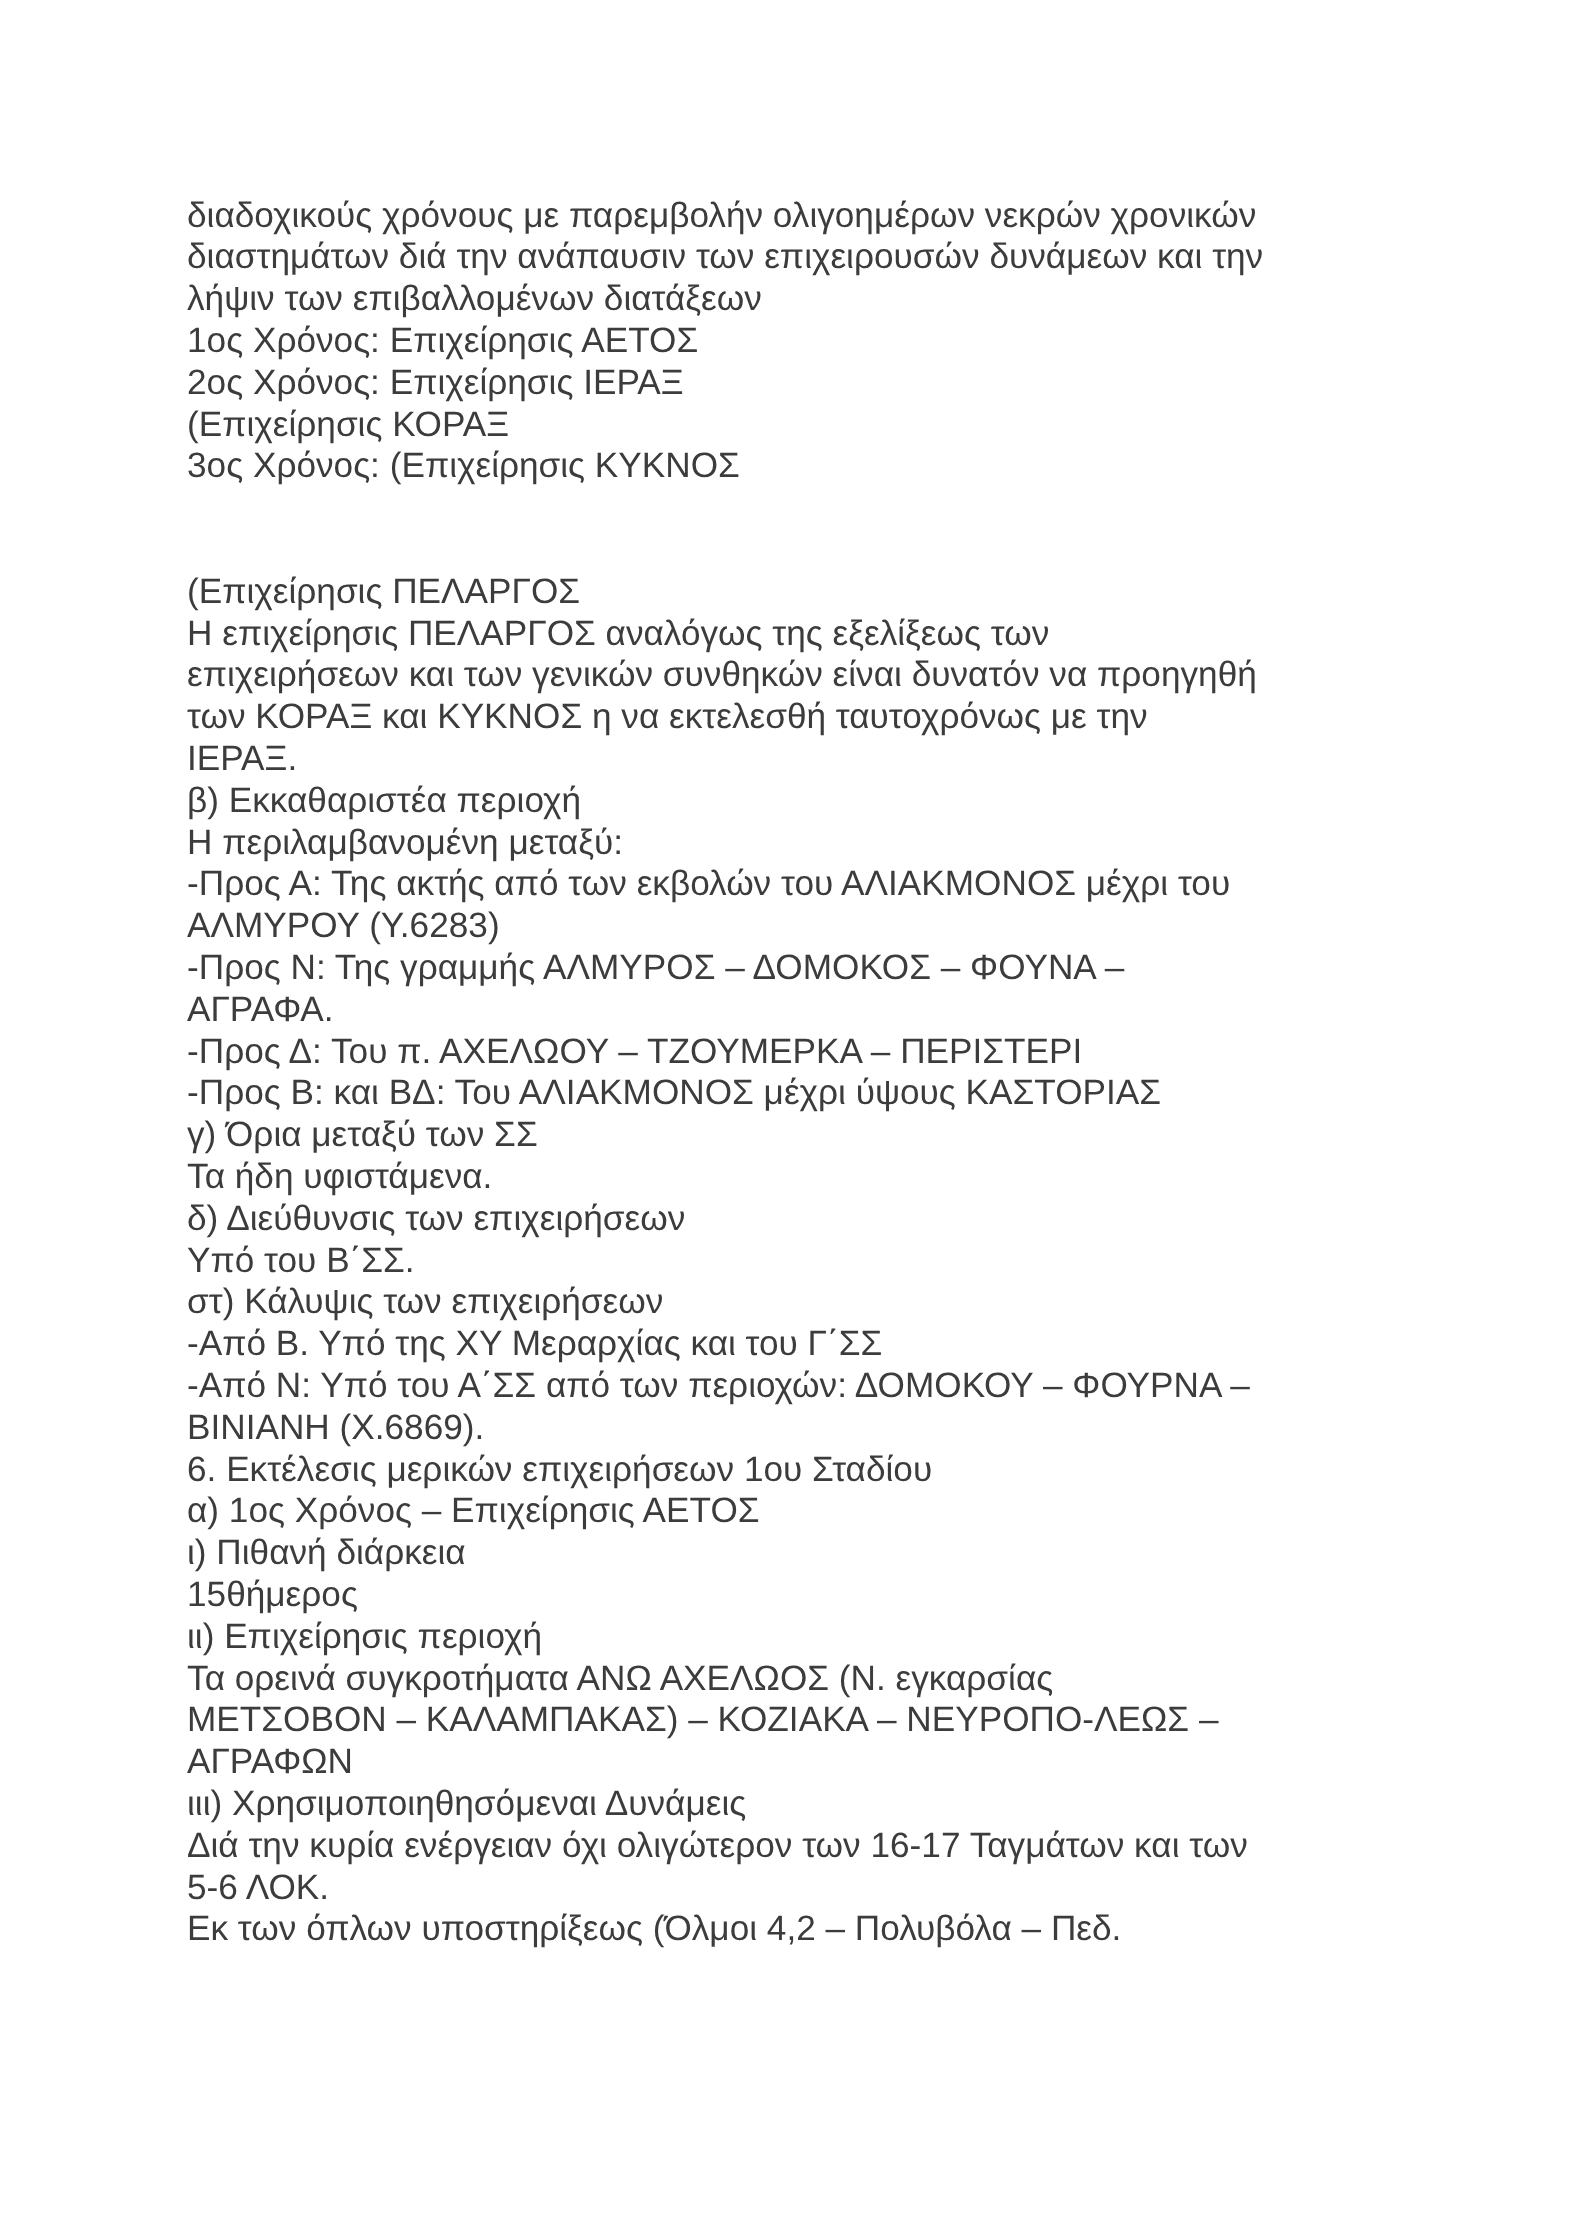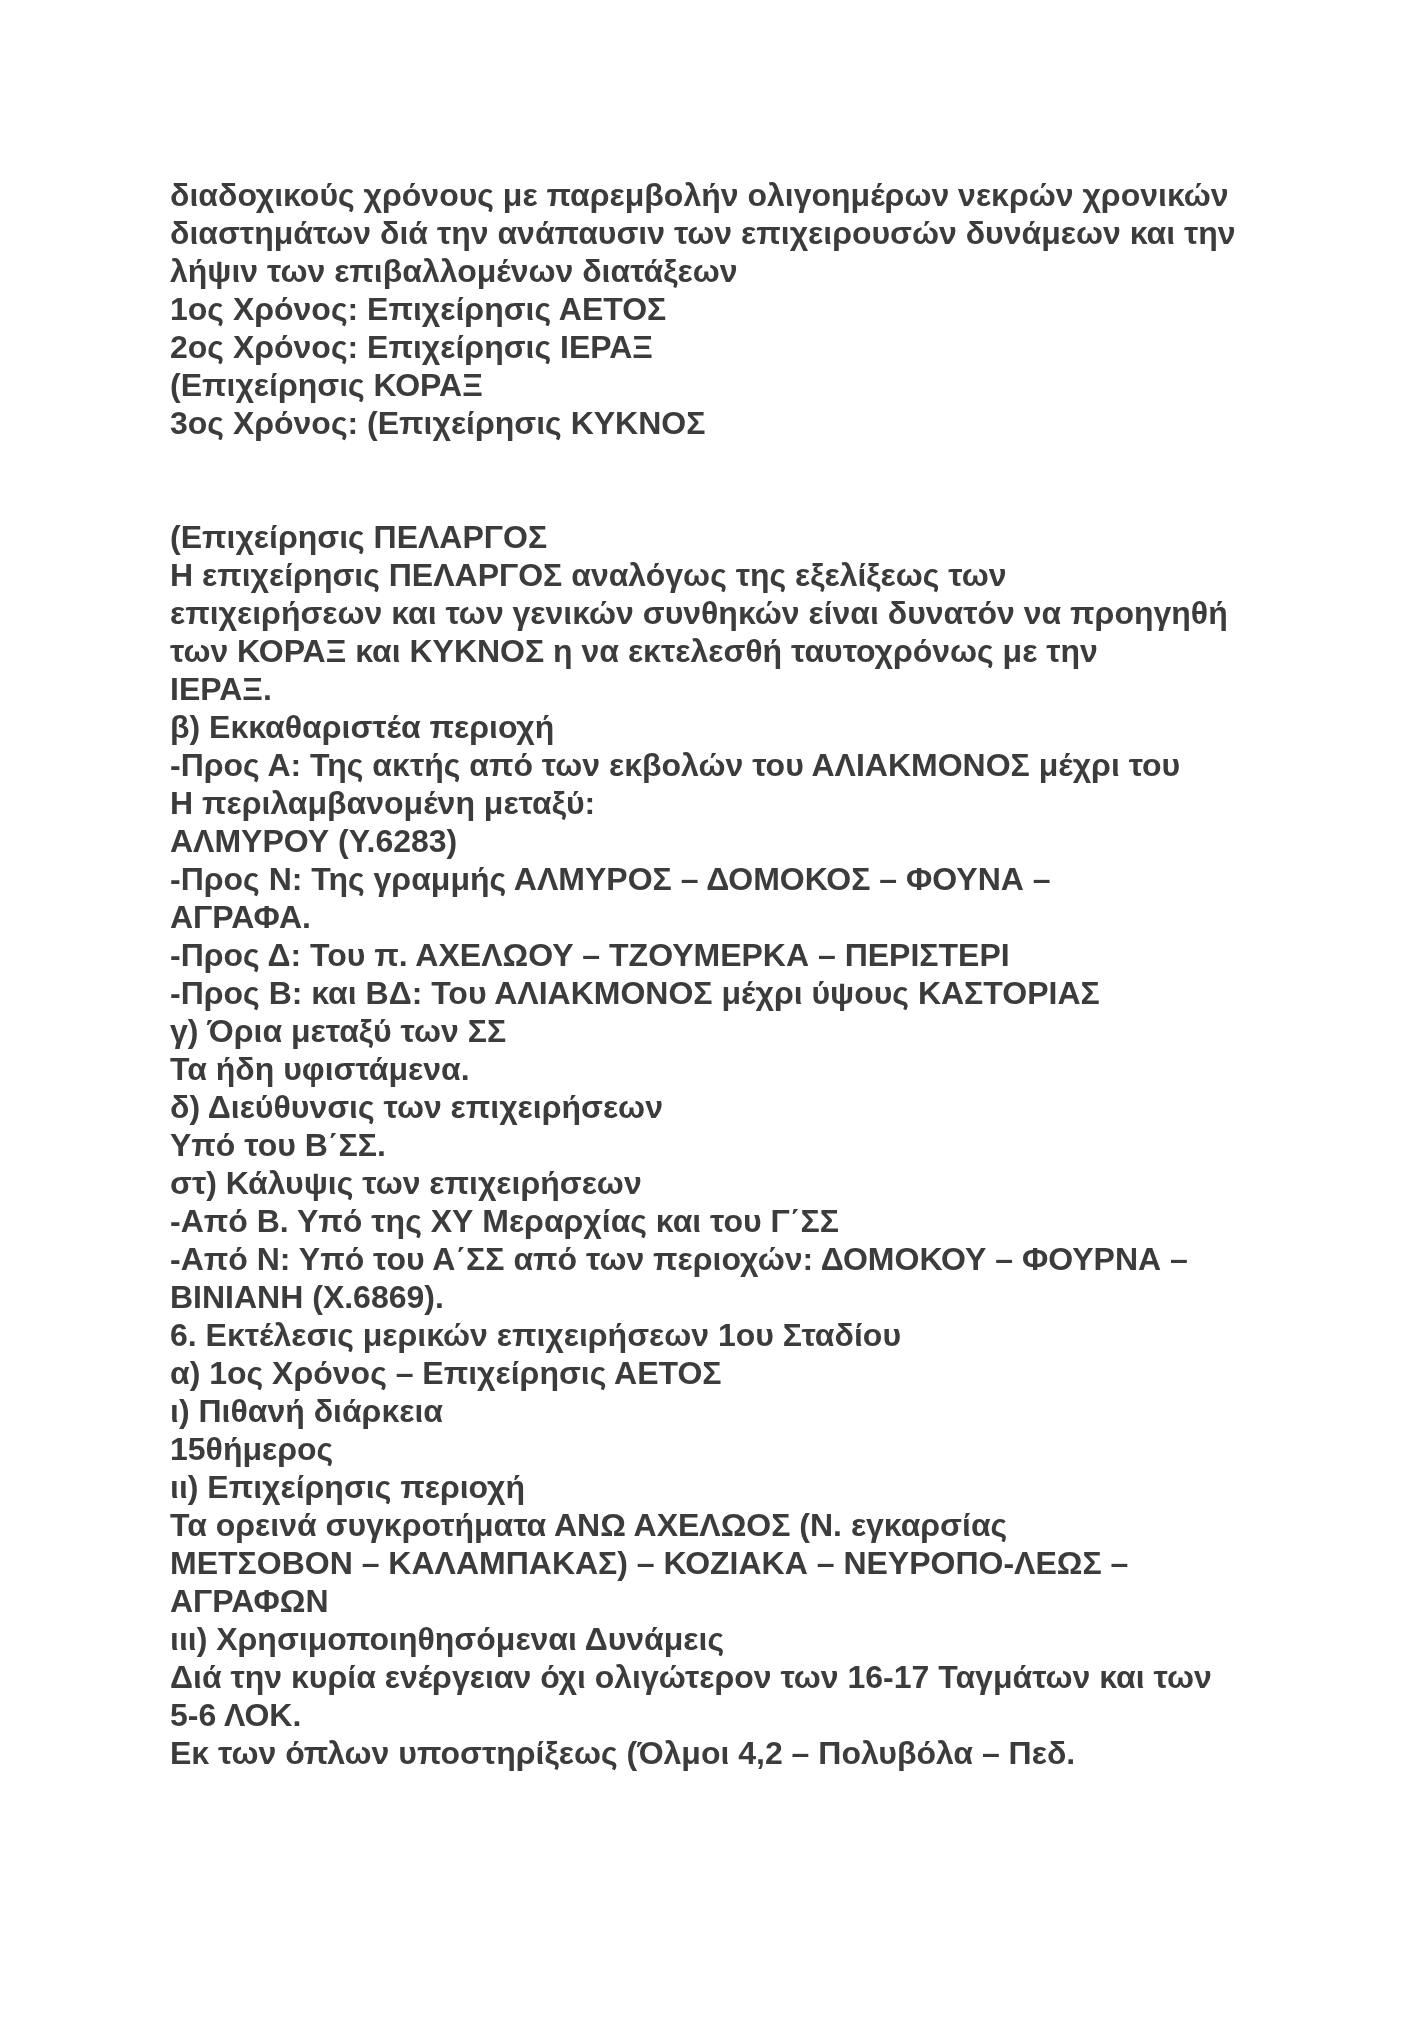--- a/index.html
+++ b/index.html
@@ -12,21 +12,20 @@
     background: #ffffff;
     font-family: "Liberation Sans", "DejaVu Sans", sans-serif;
     overflow: hidden;
   }
   .page {
     width: 1428px;
     height: 2028px;
     background: #ffffff;
     box-sizing: border-box;
     padding: 176px 70px 0 170px;
-    font-weight: bold;
   }
   .doc-text {
     color: #3c3c3c;
     font-size: 32px;
     letter-spacing: 0px;
   }
   .line {
     min-height: 38px;
     line-height: 38px;
     white-space: pre-wrap;
@@ -45,22 +44,22 @@
     <div class="line">(Επιχείρησις ΚΟΡΑΞ</div>
     <div class="line">3ος Χρόνος: (Επιχείρησις ΚΥΚΝΟΣ</div>
     <div class="line"></div>
     <div class="line"></div>
     <div class="line">(Επιχείρησις ΠΕΛΑΡΓΟΣ</div>
     <div class="line">Η επιχείρησις ΠΕΛΑΡΓΟΣ αναλόγως της εξελίξεως των</div>
     <div class="line">επιχειρήσεων και των γενικών συνθηκών είναι δυνατόν να προηγηθή</div>
     <div class="line">των ΚΟΡΑΞ και ΚΥΚΝΟΣ η να εκτελεσθή ταυτοχρόνως με την</div>
     <div class="line">ΙΕΡΑΞ.</div>
     <div class="line">β) Εκκαθαριστέα περιοχή</div>
+    <div class="line">Η περιλαμβανομένη μεταξύ:</div>
     <div class="line">-Προς Α: Της ακτής από των εκβολών του ΑΛΙΑΚΜΟΝΟΣ μέχρι του</div>
-    <div class="line">Η περιλαμβανομένη μεταξύ:</div>
     <div class="line">ΑΛΜΥΡΟΥ (Υ.6283)</div>
     <div class="line">-Προς Ν: Της γραμμής ΑΛΜΥΡΟΣ – ΔΟΜΟΚΟΣ – ΦΟΥΝΑ –</div>
     <div class="line">ΑΓΡΑΦΑ.</div>
     <div class="line">-Προς Δ: Του π. ΑΧΕΛΩΟΥ – ΤΖΟΥΜΕΡΚΑ – ΠΕΡΙΣΤΕΡΙ</div>
     <div class="line">-Προς Β: και ΒΔ: Του ΑΛΙΑΚΜΟΝΟΣ μέχρι ύψους ΚΑΣΤΟΡΙΑΣ</div>
     <div class="line">γ) Όρια μεταξύ των ΣΣ</div>
     <div class="line">Τα ήδη υφιστάμενα.</div>
     <div class="line">δ) Διεύθυνσις των επιχειρήσεων</div>
     <div class="line">Υπό του Β΄ΣΣ.</div>
     <div class="line">στ) Κάλυψις των επιχειρήσεων</div>

